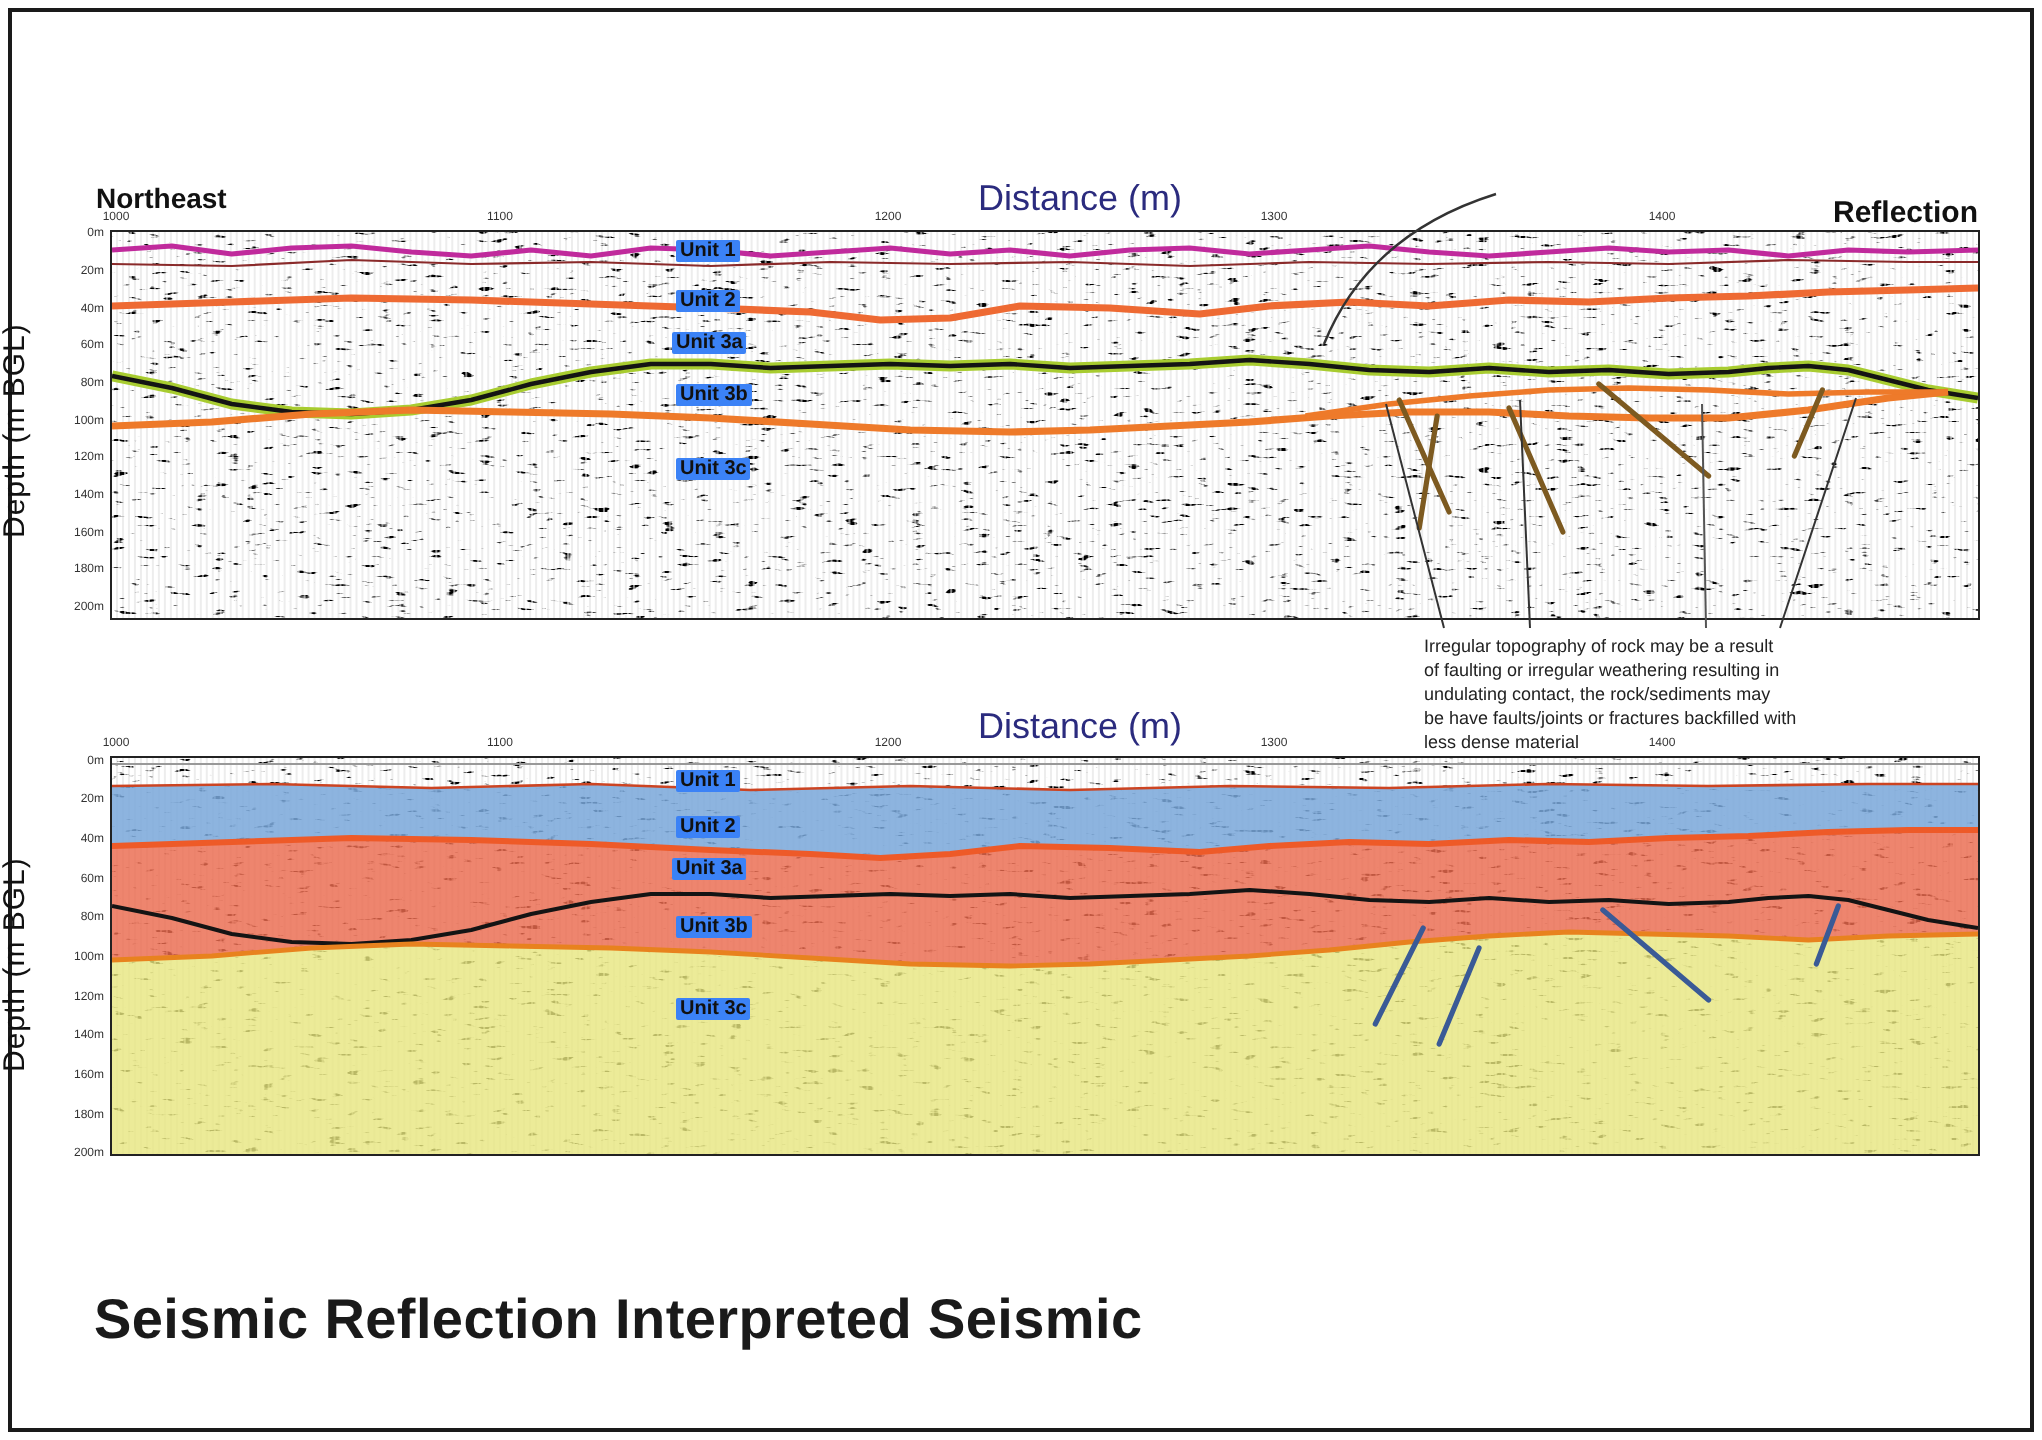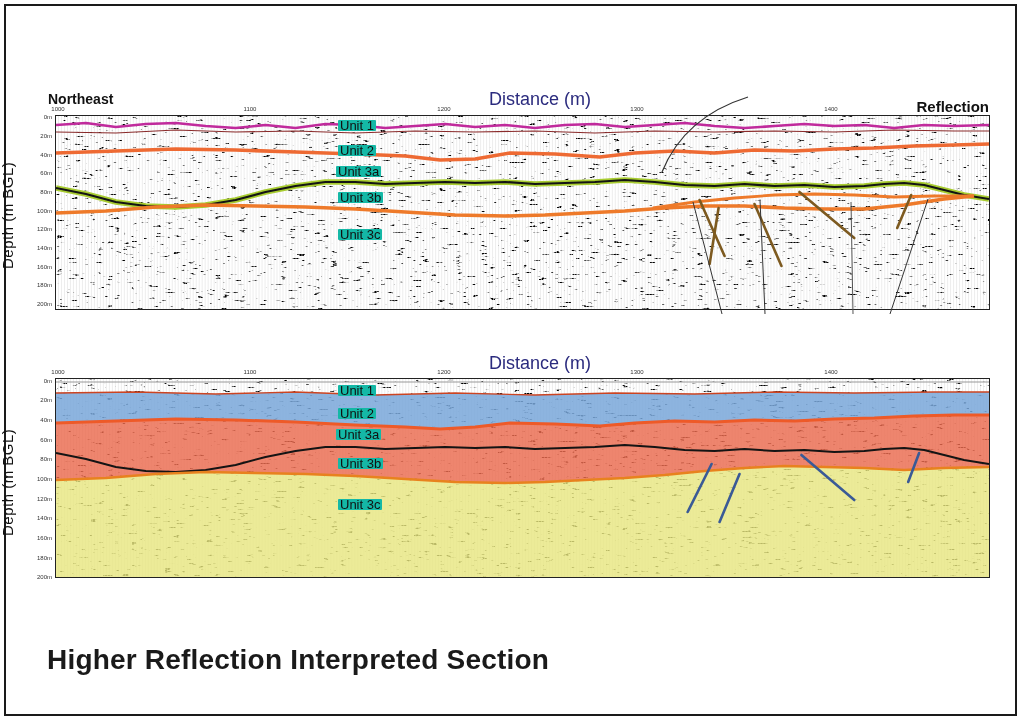--- a/index.html
+++ b/index.html
@@ -26,21 +26,21 @@
   .panel-bot { top:378px; height:200px; }
   .panel svg.plot { position:absolute; inset:0; width:100%; height:100%; }
 
   
   .ytick { position:absolute; width:24px; left:28px; text-align:right; font-size:6px; color:#333;
     transform:translateY(-50%); }
   .xtick { position:absolute; width:30px; text-align:center; font-size:6px; color:#333;
     transform:translateX(-50%); }
 
   
-  .ulabel { position:absolute; background:#14b8a6; color:#111; font-size:13px; font-weight:400;
+  .ulabel { position:absolute; background:#3b82f6; color:#111; font-size:10px; font-weight:700;
     padding:0 2px; line-height:11px; border-radius:1px; white-space:nowrap; }
 
   
   .anno { position:absolute; font-size:9px; line-height:12px; color:#222; white-space:pre-line; }
   .anno-amp { left:755px; top:55px; width:265px; }
   .anno-topo { left:712px; top:317px; width:255px; }
 
   .leaders { position:absolute; inset:0; width:1021px; height:720px; pointer-events:none; }
 </style>
 </head>
@@ -168,23 +168,28 @@
       </g>
     </svg>
 
     <div class="ulabel" style="left:282px; top:6px">Unit 1</div>
     <div class="ulabel" style="left:282px; top:29px">Unit 2</div>
     <div class="ulabel" style="left:280px; top:50px">Unit 3a</div>
     <div class="ulabel" style="left:282px; top:79px">Unit 3b</div>
     <div class="ulabel" style="left:282px; top:120px">Unit 3c</div>
   </div>
 
+  <div class="anno anno-topo">Irregular topography of rock may be a result
+of faulting or irregular weathering resulting in
+undulating contact, the rock/sediments may
+be have faults/joints or fractures backfilled with
+less dense material</div>
 
   <svg class="leaders" viewBox="0 0 1021 720">
     <path d="M748,97 C700,112 675,140 662,172" fill="none" stroke="#333" stroke-width="1.2"></path>
     <path d="M722,314 L693,202" fill="none" stroke="#333" stroke-width="1"></path>
     <path d="M765,314 L760,200" fill="none" stroke="#333" stroke-width="1"></path>
     <path d="M853,314 L851,202" fill="none" stroke="#555" stroke-width="1"></path>
     <path d="M890,314 L928,199" fill="none" stroke="#333" stroke-width="1"></path>
   </svg>
 
-  <div class="main-title">Higher Reflection Interpreted Section</div>
+  <div class="main-title">Seismic Reflection Interpreted Seismic</div>
 </div>
 
 </body></html>

